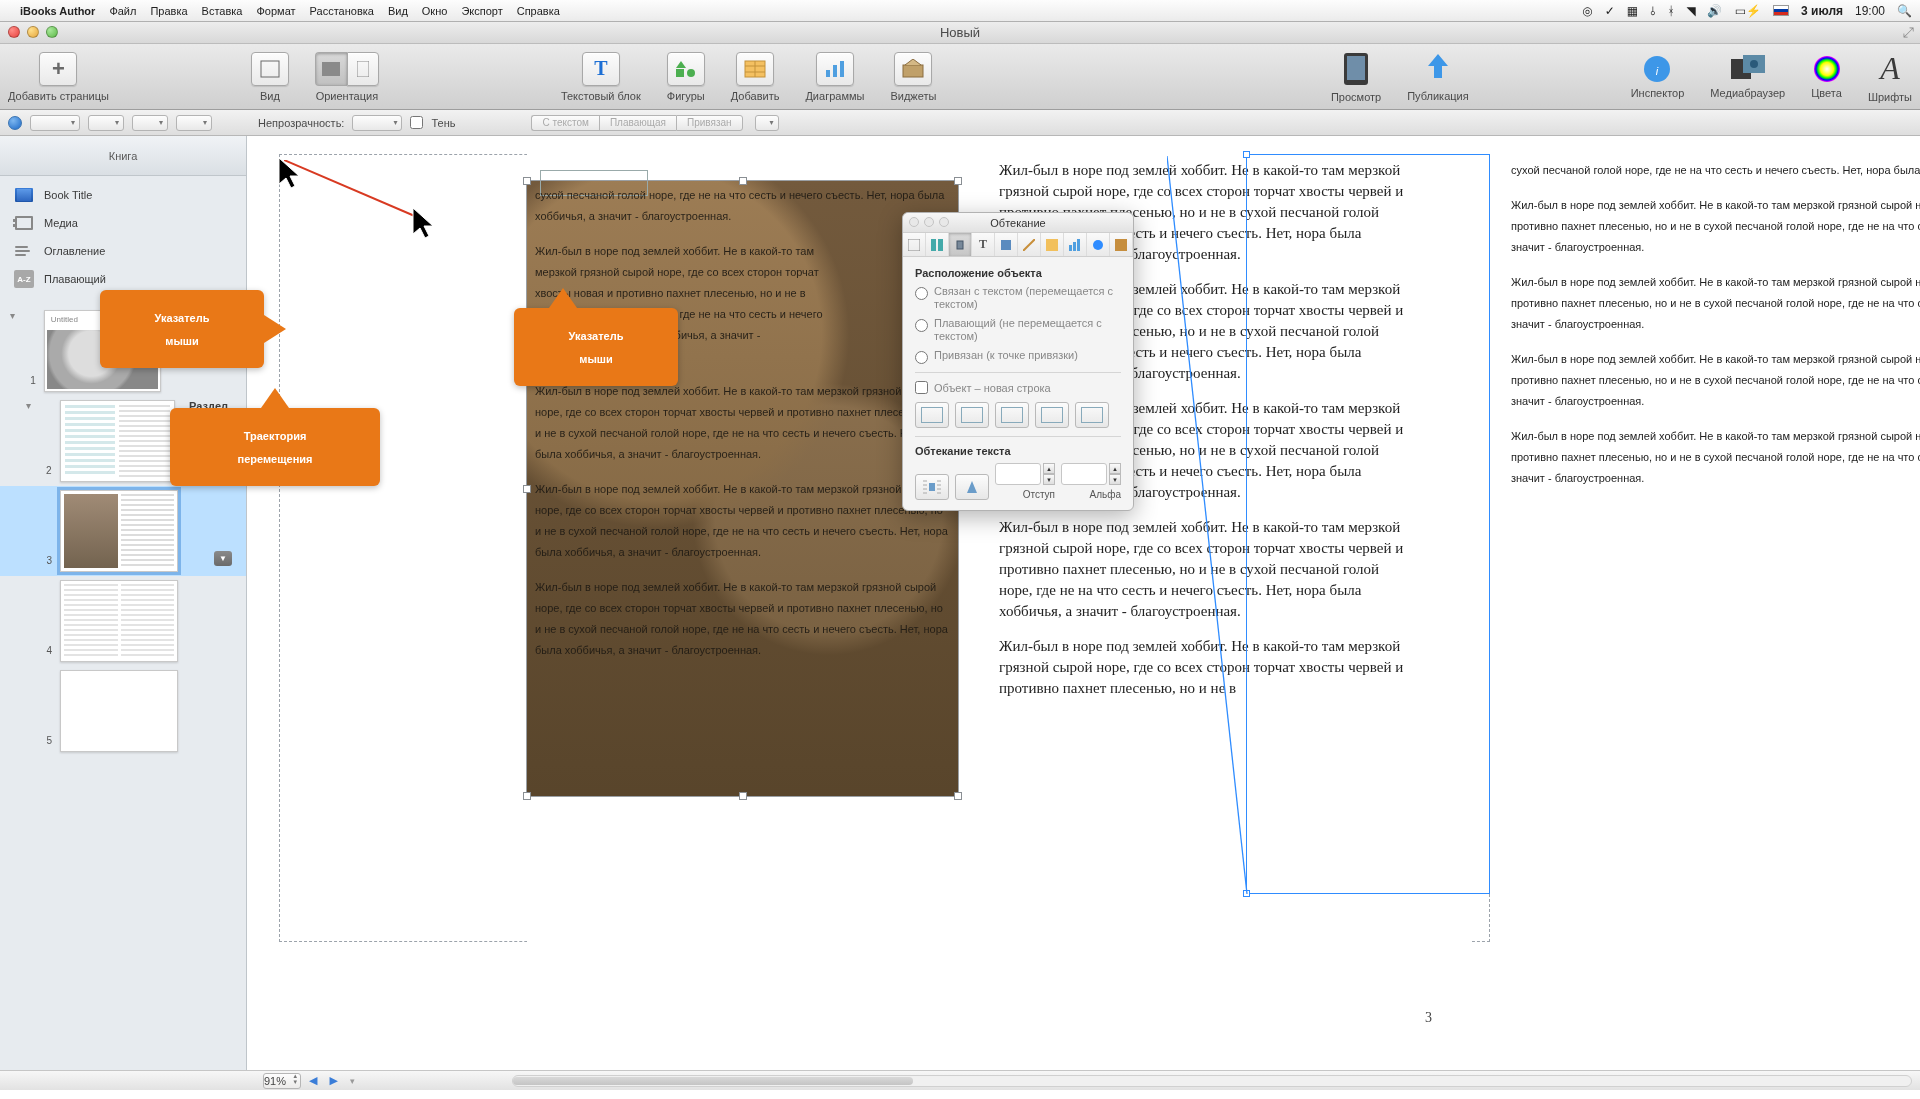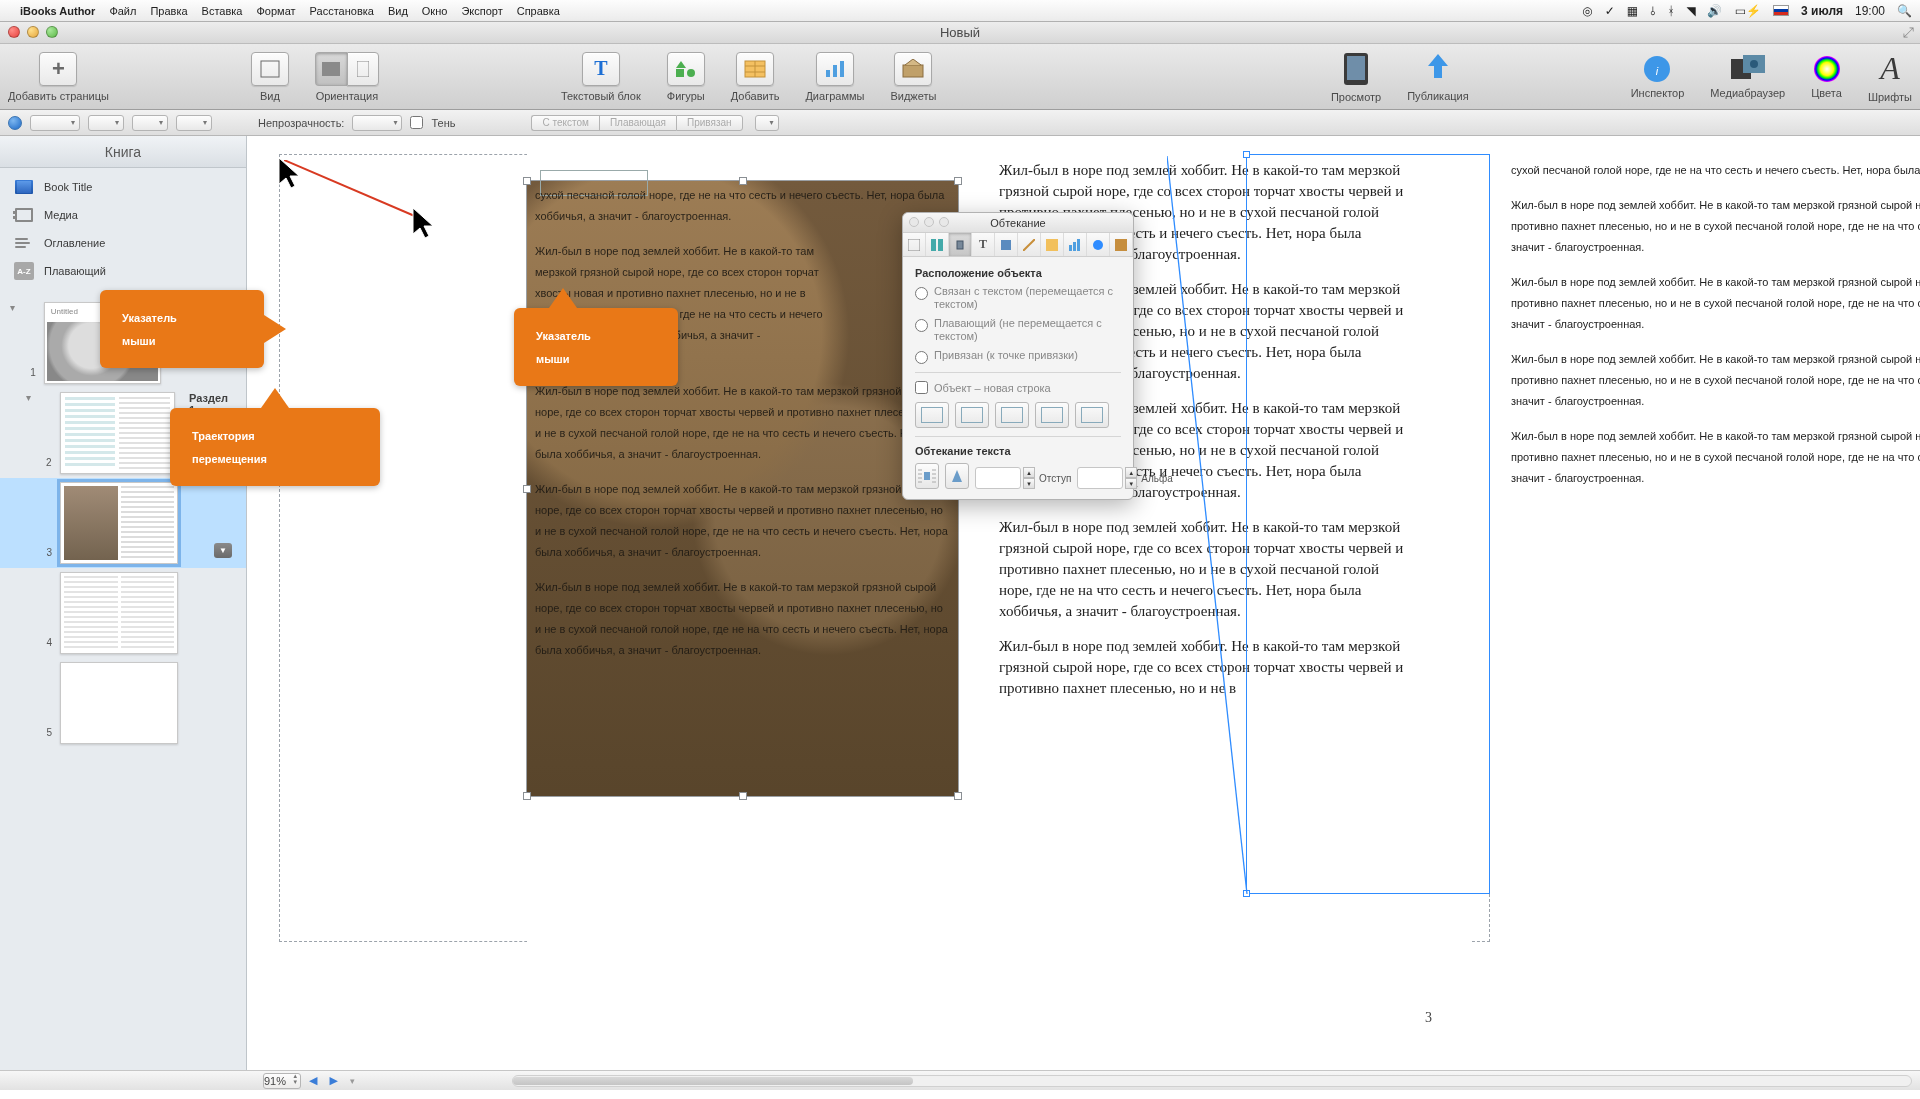--- a/index.html
+++ b/index.html
@@ -48,21 +48,21 @@
 .segsm{display:flex}
 .segsm div{height:16px;padding:0 10px;background:linear-gradient(#fcfcfc,#e7e7e7);border:1px solid #b4b4b4;border-right-width:0;font-size:10px;color:#aaa;display:flex;align-items:center}
 .segsm div:first-child{border-radius:3px 0 0 3px}
 .segsm div:last-child{border-radius:0 3px 3px 0;border-right-width:1px}
 
 
 .main{display:flex;height:934px;background:#fff}
 
 
 .sidebar{width:247px;background:#e7ebef;border-right:1px solid #bfc5ca;display:flex;flex-direction:column}
-.side-head{height:32px;background:linear-gradient(#f0f3f6,#dadfe4);border-bottom:1px solid #c0c6cb;display:flex;align-items:center;justify-content:center;font-size:14px;color:#5a5a5a}
+.side-head{height:40px;background:linear-gradient(#f0f3f6,#dadfe4);border-bottom:1px solid #c0c6cb;display:flex;align-items:center;justify-content:center;font-size:11px;color:#5a5a5a}
 .side-top{padding:5px 0}
 .sitem{display:flex;align-items:center;gap:10px;padding:5px 14px;font-size:12px;color:#3a3a3a;cursor:default}
 .sitem .sicon{width:20px;height:18px;display:flex;align-items:center;justify-content:center}
 .book-ic{width:18px;height:14px;background:linear-gradient(#3a7dd8,#1f55a8);border-radius:1px;position:relative}
 .book-ic::before{content:"";position:absolute;left:2px;top:1px;right:2px;bottom:1px;background:linear-gradient(#5d9ae8,#2e67c0)}
 .media-ic{width:18px;height:14px;border:2px solid #888;border-radius:1px;position:relative}
 .media-ic::before{content:"";position:absolute;left:-4px;top:1px;width:3px;height:3px;background:#888}
 .media-ic::after{content:"";position:absolute;left:-4px;bottom:1px;width:3px;height:3px;background:#888}
 .oc-ic{width:18px;height:14px;display:flex;flex-direction:column;gap:2px;justify-content:center}
 .oc-ic span{height:2px;background:#888;border-radius:1px}
@@ -112,26 +112,26 @@
 .insp-body{padding:10px 12px}
 .insp-sec{font-weight:700;margin-bottom:6px;font-size:11px}
 .radio-row{display:flex;align-items:flex-start;gap:6px;margin-bottom:6px;color:#888;line-height:13px}
 .radio-row input{margin-top:2px}
 .hr{border-top:1px solid #d5d5d5;margin:8px 0}
 .chkrow{display:flex;align-items:center;gap:6px;color:#888}
 .wrapbtns{display:flex;gap:6px;margin-top:8px}
 .wrapbtn{width:34px;height:26px;background:linear-gradient(#fcfcfc,#e7e7e7);border:1px solid #b9b9b9;border-radius:3px;display:flex;align-items:center;justify-content:center}
 .wrapico{width:22px;height:16px;border:1px solid #8ab;position:relative}
 .wrapfield{height:22px;width:46px;background:#fff;border:1px solid #c6c6c6;border-radius:3px}
-.fieldcol{display:flex;flex-direction:row;align-items:center;gap:4px}
+.fieldcol{display:flex;flex-direction:column;align-items:flex-end;gap:4px}
 .stepper{width:12px;height:22px;display:flex;flex-direction:column}
 .stepper span{flex:1;background:linear-gradient(#fafafa,#dedede);border:1px solid #bbb;font-size:7px;display:flex;align-items:center;justify-content:center}
 
 
-.callout{position:absolute;background:#e97817;color:#fff;font:700 17px/22px Arial;padding:16px 22px;border-radius:6px;box-shadow:0 2px 6px rgba(0,0,0,.25)}
+.callout{position:absolute;background:#e97817;color:#fff;font:700 17px/22px Arial;padding:16px 22px;border-radius:6px;text-align:center;box-shadow:0 2px 6px rgba(0,0,0,.25)}
 .callout .tail{position:absolute;width:0;height:0}
 .tail-r{right:-22px;top:50%;margin-top:-14px;border:14px solid transparent;border-left:22px solid #e97817;border-right:0}
 .tail-t{top:-20px;left:50%;margin-left:-14px;border:14px solid transparent;border-bottom:20px solid #e97817;border-top:0}
 
 
 .cursor{position:absolute;color:#000}
 .cursor svg{filter:drop-shadow(1px 1px 0 #fff)}
 
 
 .status{height:20px;background:linear-gradient(#f7f7f7,#e2e2e2);border-top:1px solid #c6c6c6;display:flex;align-items:center;padding:0 8px;gap:8px;font-size:11px;color:#444}

